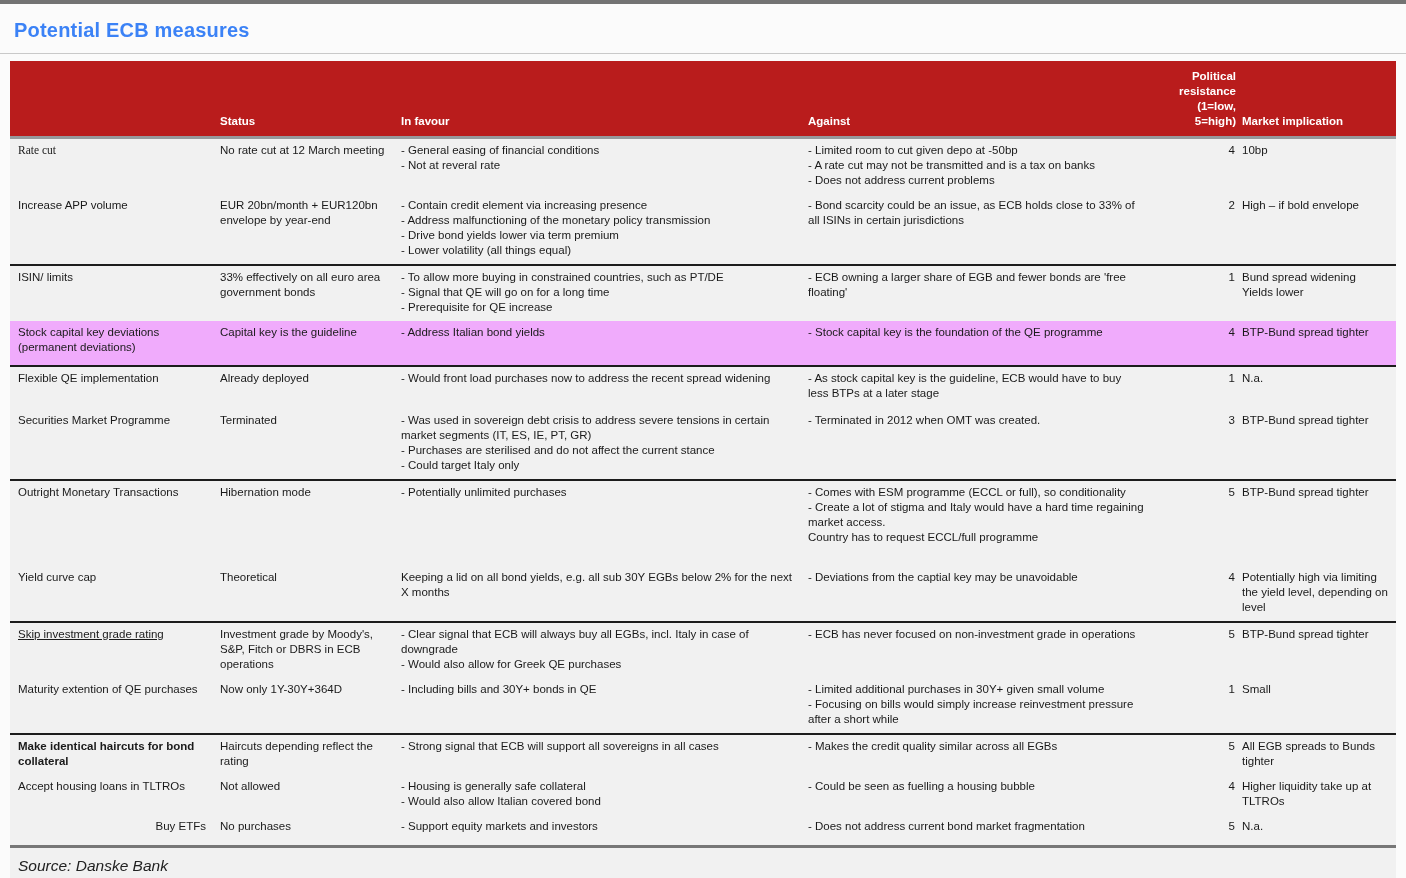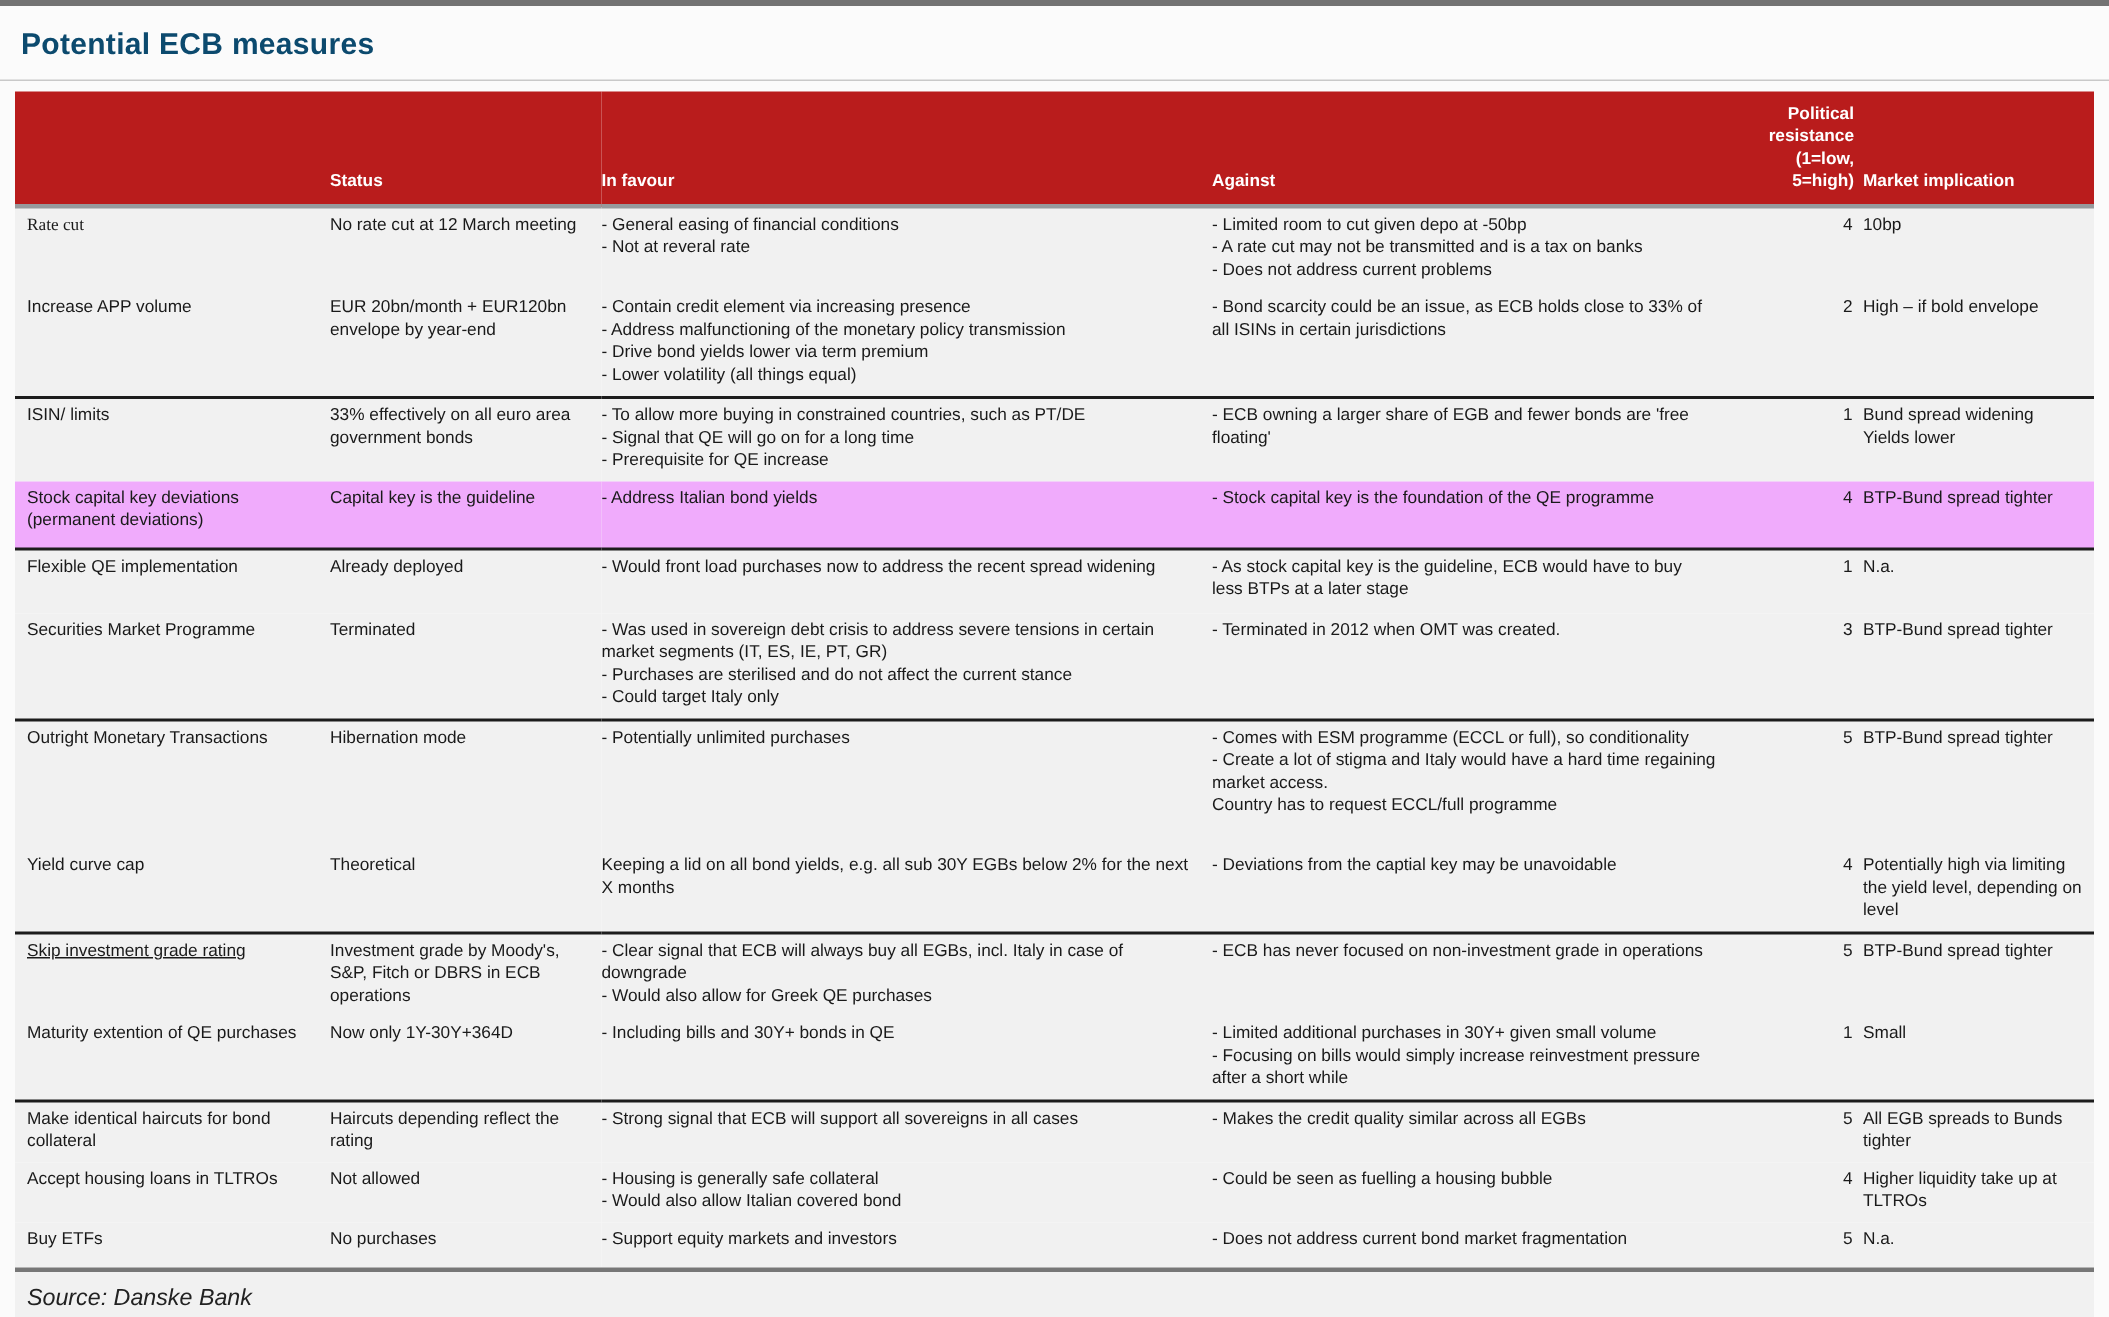--- a/index.html
+++ b/index.html
@@ -7,21 +7,21 @@
     width: 1406px; height: 878px;
     overflow: hidden;
     background: #fbfbfb;
     font-family: "Liberation Sans", sans-serif;
     color: #1a1a1a;
     -webkit-font-smoothing: antialiased;
   }
   .top-rule { height: 4px; background: #737373; }
   .page-title {
     font-size: 20px; font-weight: bold; letter-spacing: .2px;
-    margin: 15px 0 11px 14px; color: #0c4a6e;
+    margin: 15px 0 11px 14px; color: #3b82f6;
   }
   .title-rule { height: 1px; background: #c9c9c9; margin: 0; }
   .ecb-table {
     border-collapse: collapse; table-layout: fixed;
     width: 1386px; margin: 7px 10px 0 10px;
     font-size: 11.5px; line-height: 15px;
   }
   .ecb-table col.c-measure { width: 210px; }
   .ecb-table col.c-status  { width: 181px; }
   .ecb-table col.c-favour  { width: 407px; }
@@ -177,38 +177,38 @@
       <tr>
         <td class="first" style="height: 37px;">Maturity extention of QE purchases</td>
         <td>Now only 1Y-30Y+364D</td>
         <td>- Including bills and 30Y+ bonds in QE</td>
         <td>- Limited additional purchases in 30Y+ given small volume
 - Focusing on bills would simply increase reinvestment pressure after a short while</td>
         <td class="resist">1</td>
         <td class="market">Small</td>
       </tr>
       <tr class="group-start">
-        <td class="first" style="height: 22px;">Make identical haircuts for bond collateral</td>
+        <td class="first" style="height: 22px; font-weight: bold;">Make identical haircuts for bond collateral</td>
         <td>Haircuts depending reflect the rating</td>
         <td>- Strong signal that ECB will support all sovereigns in all cases</td>
         <td>- Makes the credit quality similar across all EGBs</td>
         <td class="resist">5</td>
         <td class="market">All EGB spreads to Bunds tighter</td>
       </tr>
       <tr>
         <td class="first" style="height: 30px;">Accept housing loans in TLTROs</td>
         <td>Not allowed</td>
         <td>- Housing is generally safe collateral
 - Would also allow Italian covered bond</td>
         <td>- Could be seen as fuelling a housing bubble</td>
         <td class="resist">4</td>
         <td class="market">Higher liquidity take up at TLTROs</td>
       </tr>
       <tr>
-        <td class="first" style="height: 20px;">Buy ETFs</td>
+        <td class="first" style="height: 20px; text-align: right;">Buy ETFs</td>
         <td>No purchases</td>
         <td>- Support equity markets and investors</td>
         <td>- Does not address current bond market fragmentation</td>
         <td class="resist">5</td>
         <td class="market">N.a.</td>
       </tr>
     </tbody>
 </table>
 
 <div class="source-bar">Source: Danske Bank</div>

